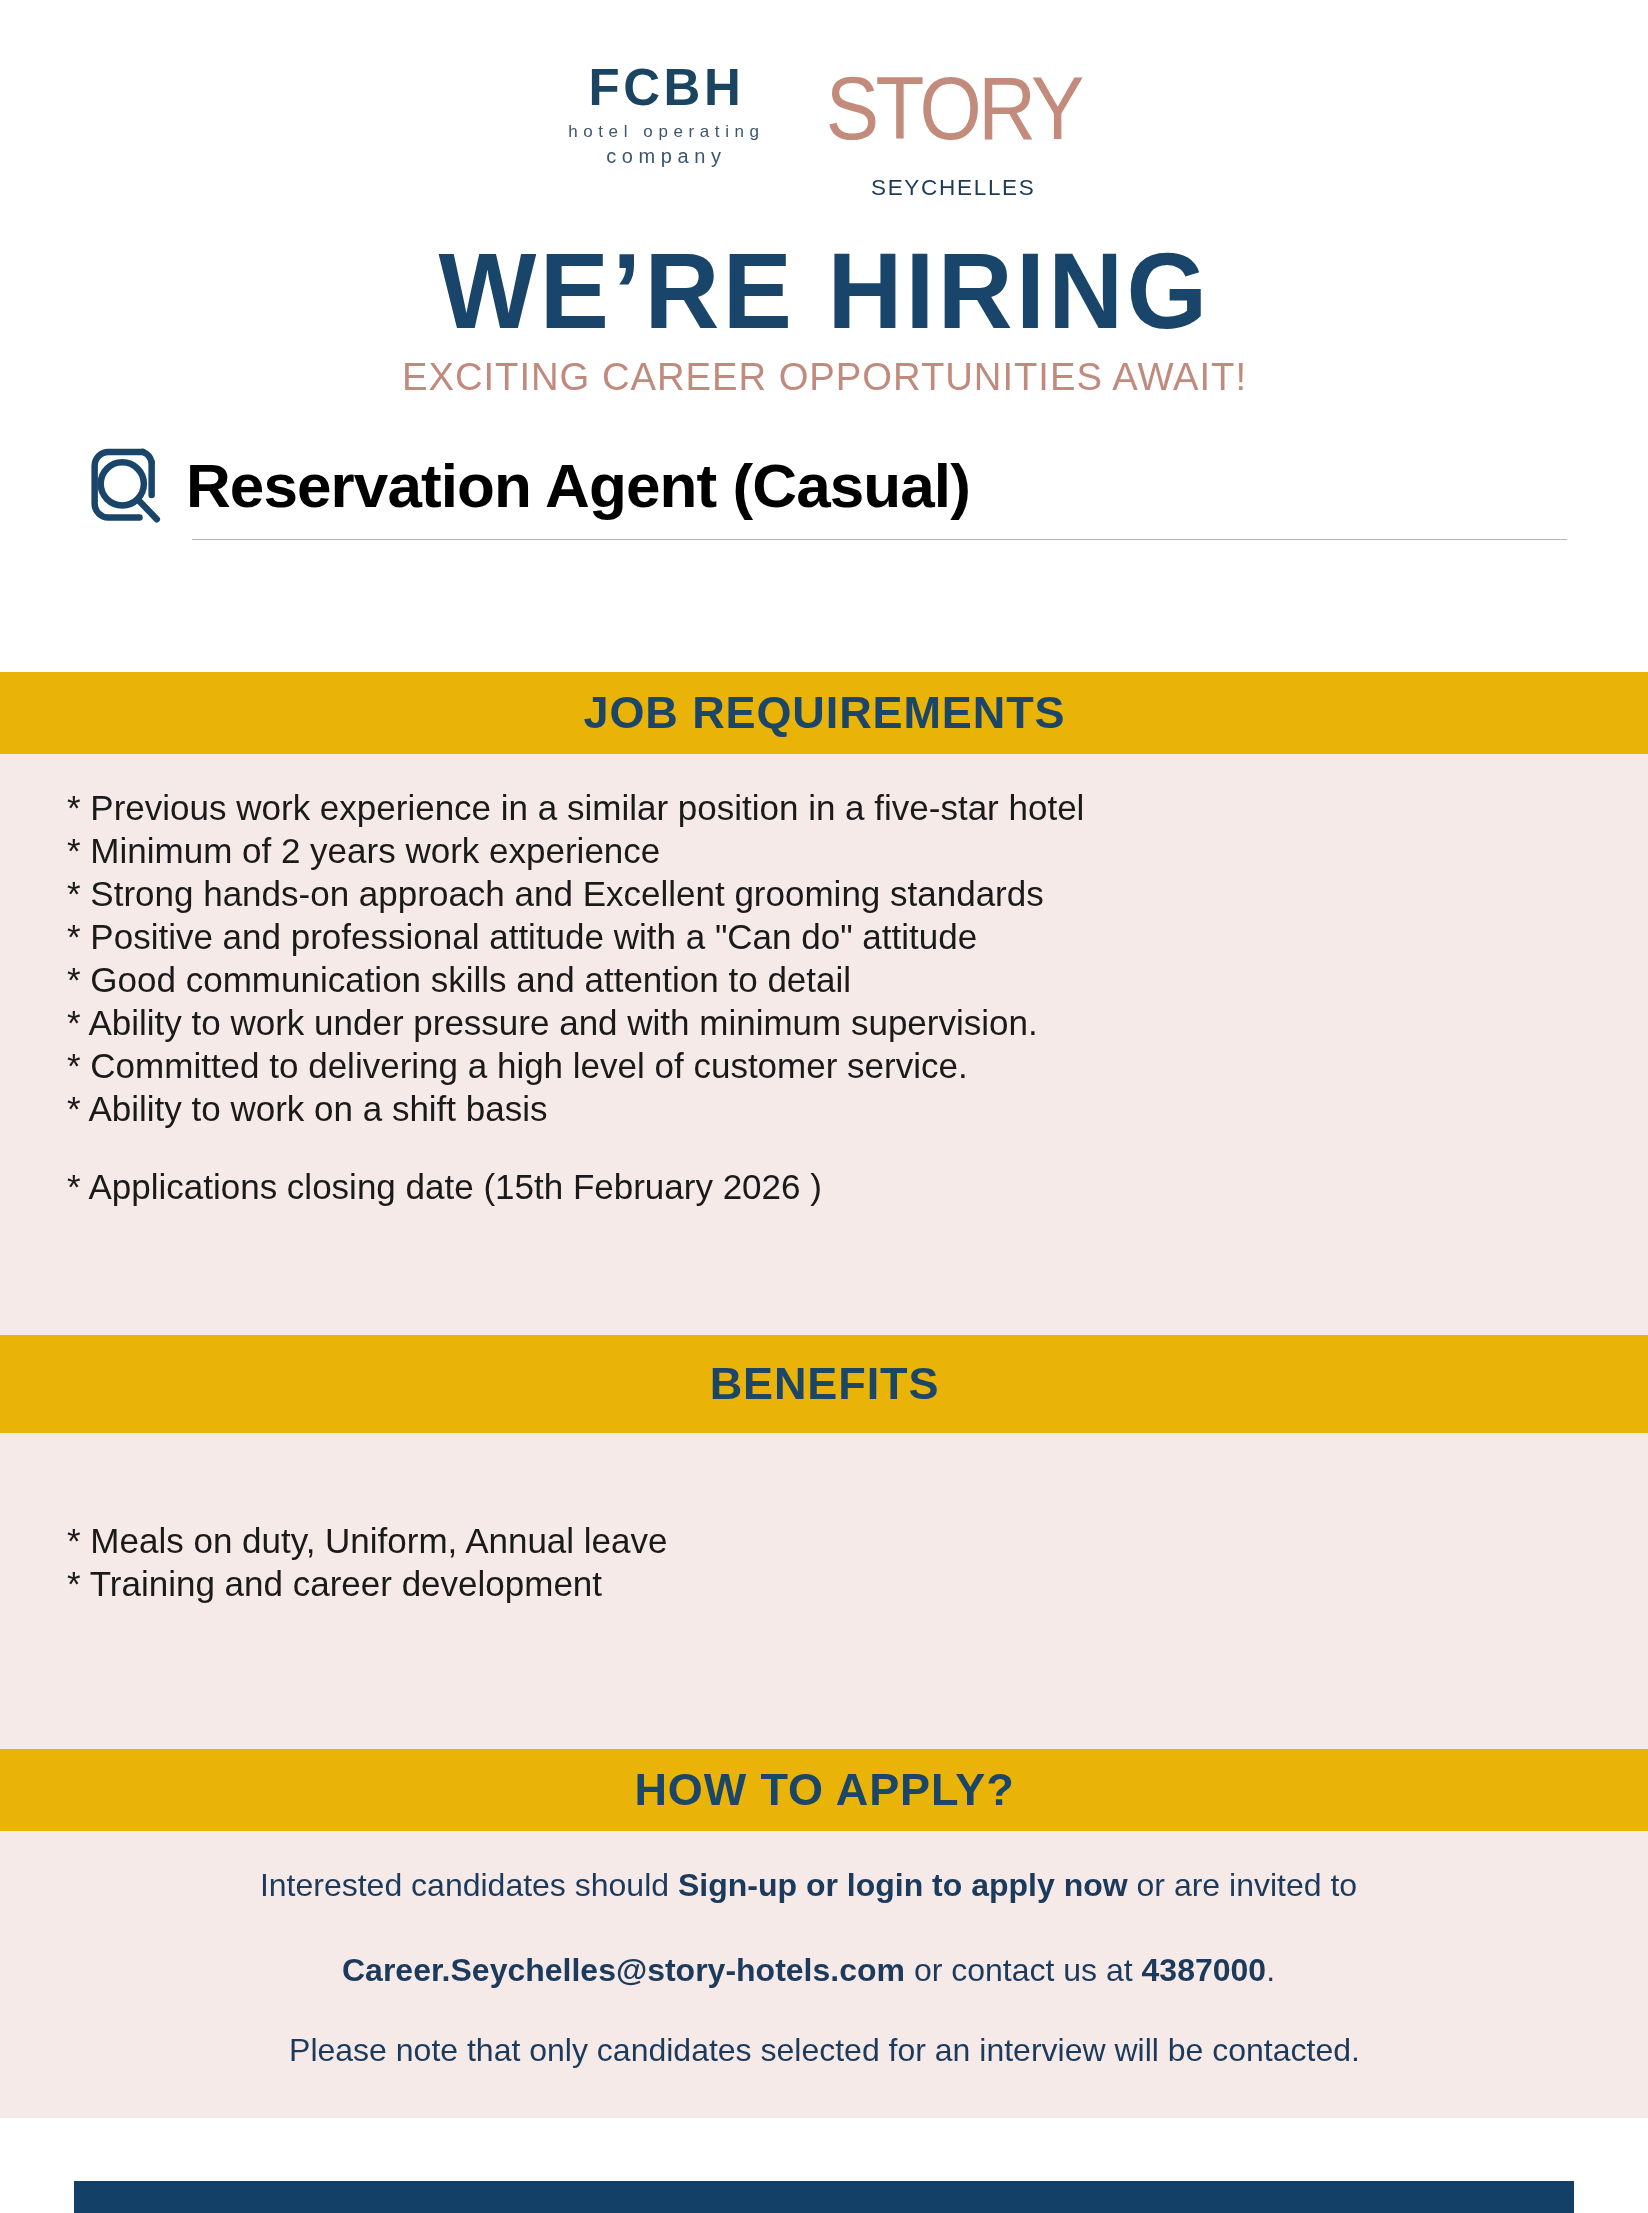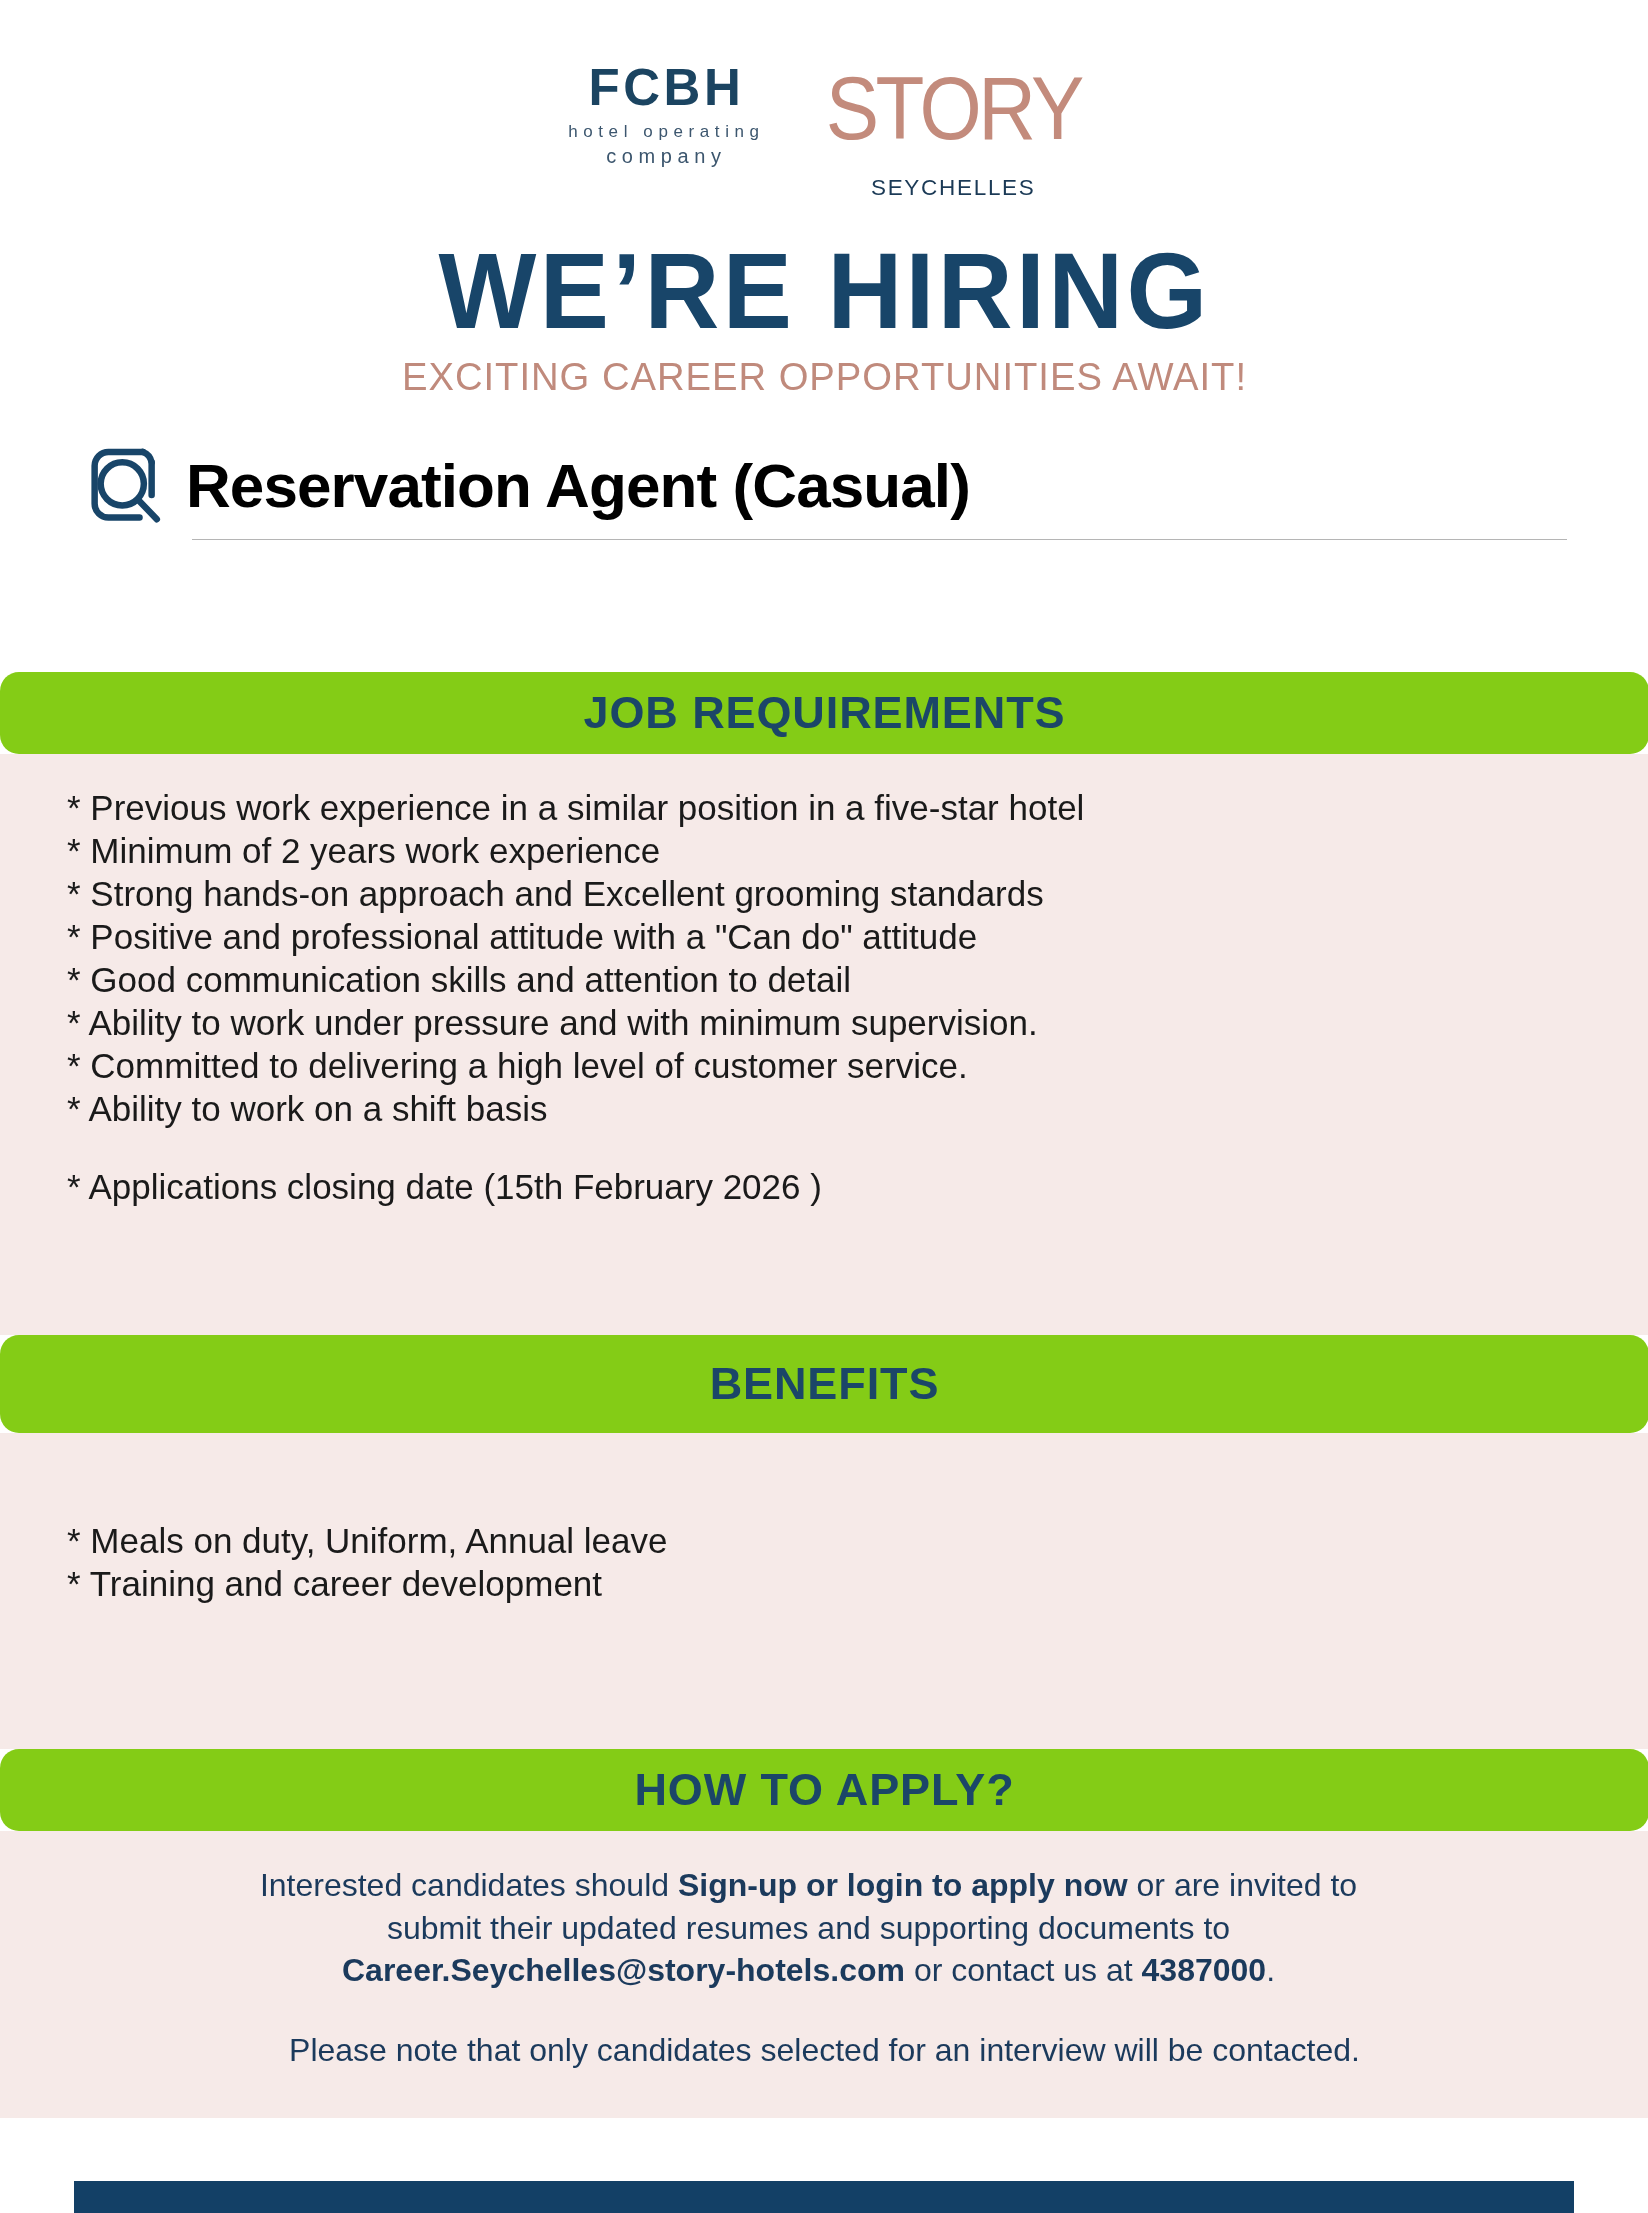--- a/index.html
+++ b/index.html
@@ -124,30 +124,29 @@
     position: absolute;
     left: 192px;
     right: 82px;
     bottom: -14px;
     height: 1.7px;
     background: #b5b5b5;
   }
 
   
   .band-header {
-    background: #84cc16;
+    background: #eab308;
     text-align: center;
     color: #1b4668;
     font-weight: 800;
     font-size: 45px;
     letter-spacing: 0.9px;
     display: flex;
     align-items: center;
     justify-content: center;
-    border-radius: 19px;
   }
   .band-body {
     background: #f6eae8;
   }
 
   .sec-req-header { height: 82px; }
   .sec-req-body   { height: 581px; padding: 0 0 0 67px; box-sizing: border-box; }
 
   .sec-ben-header { height: 98px; }
   .sec-ben-body   { height: 316px; padding: 0 0 0 67px; box-sizing: border-box; }
@@ -261,21 +260,21 @@
     <div class="bullet-line">* Meals on duty, Uniform, Annual leave</div>
     <div class="bullet-line">* Training and career development</div>
   </div>
 </div>
 
 <div class="band-header sec-apply-header">HOW TO APPLY?</div>
 <div class="band-body sec-apply-body">
 
   <div class="apply-text">
     <span>Interested candidates should </span><b>Sign-up or login to apply now</b><span> or are invited to</span><br>
-    <span>submit their updated resumes and supporting documents to</span><br>
+    <br>
     <b>Career.Seychelles@story-hotels.com</b><span> or contact us at </span><b>4387000</b><span>.</span>
   </div>
 
   <div class="apply-note">Please note that only candidates selected for an interview will be contacted.</div>
 
 </div>
 
 <div class="bottom-bar"></div>
 
 

